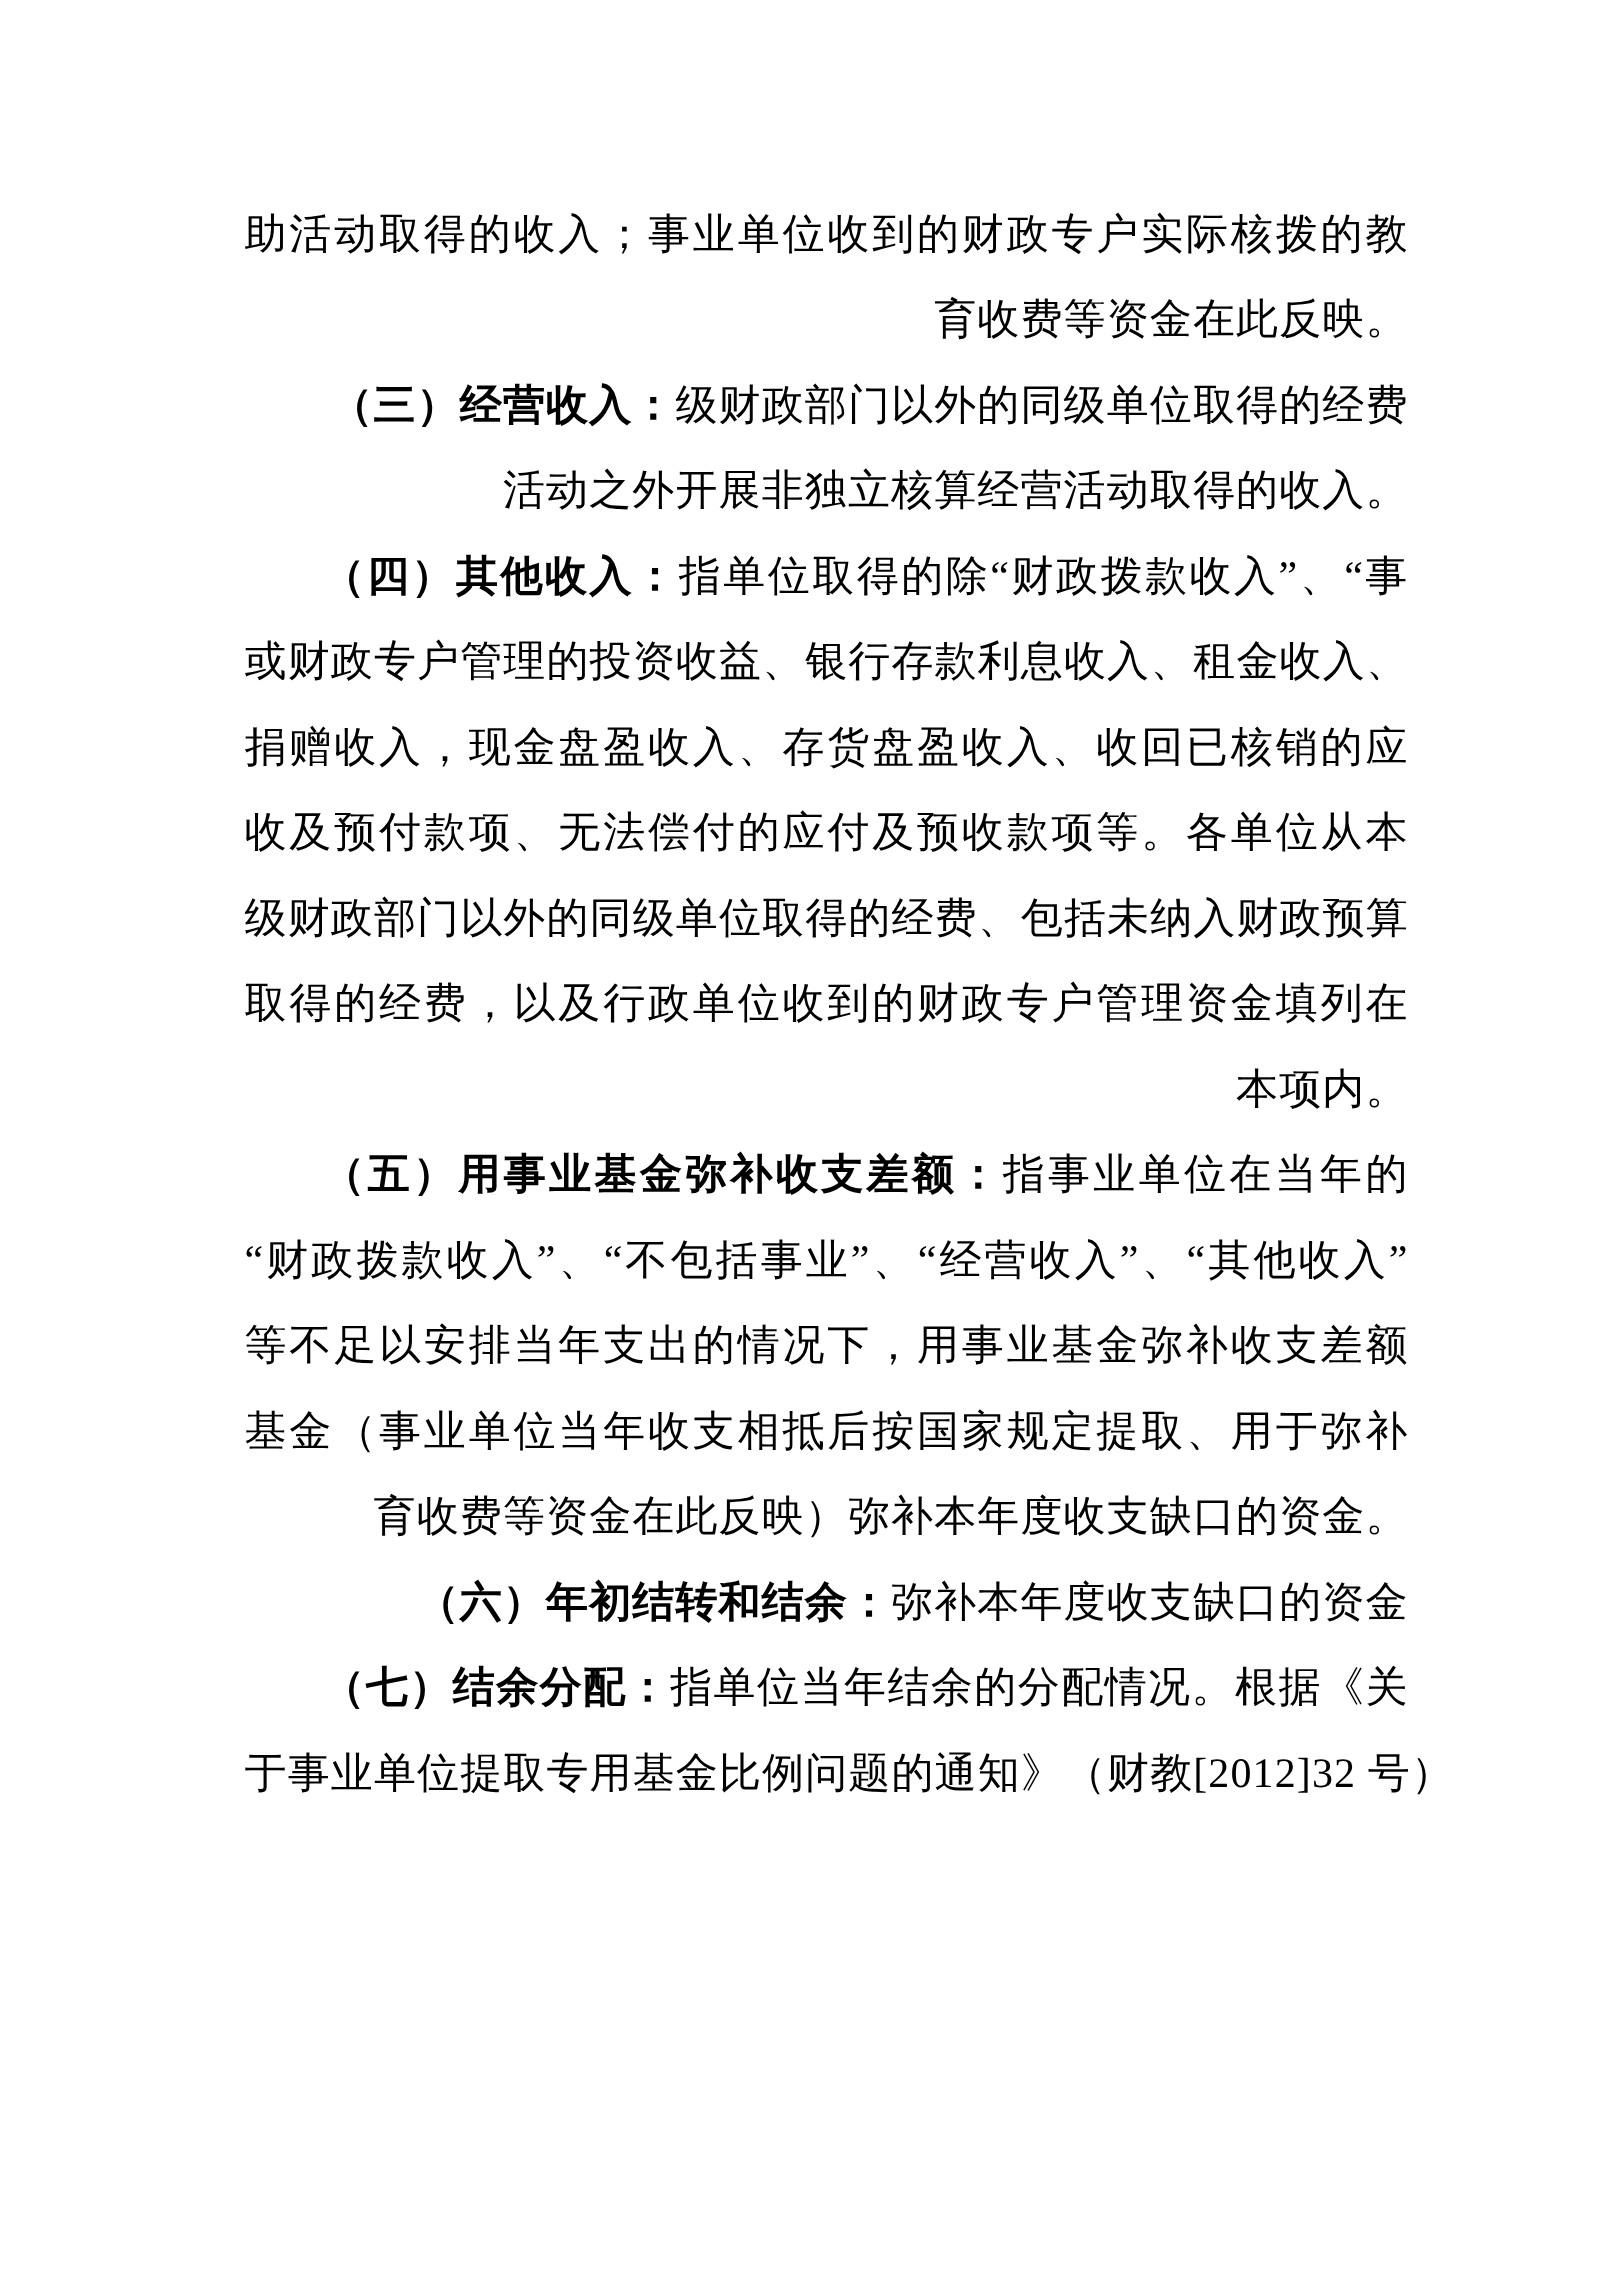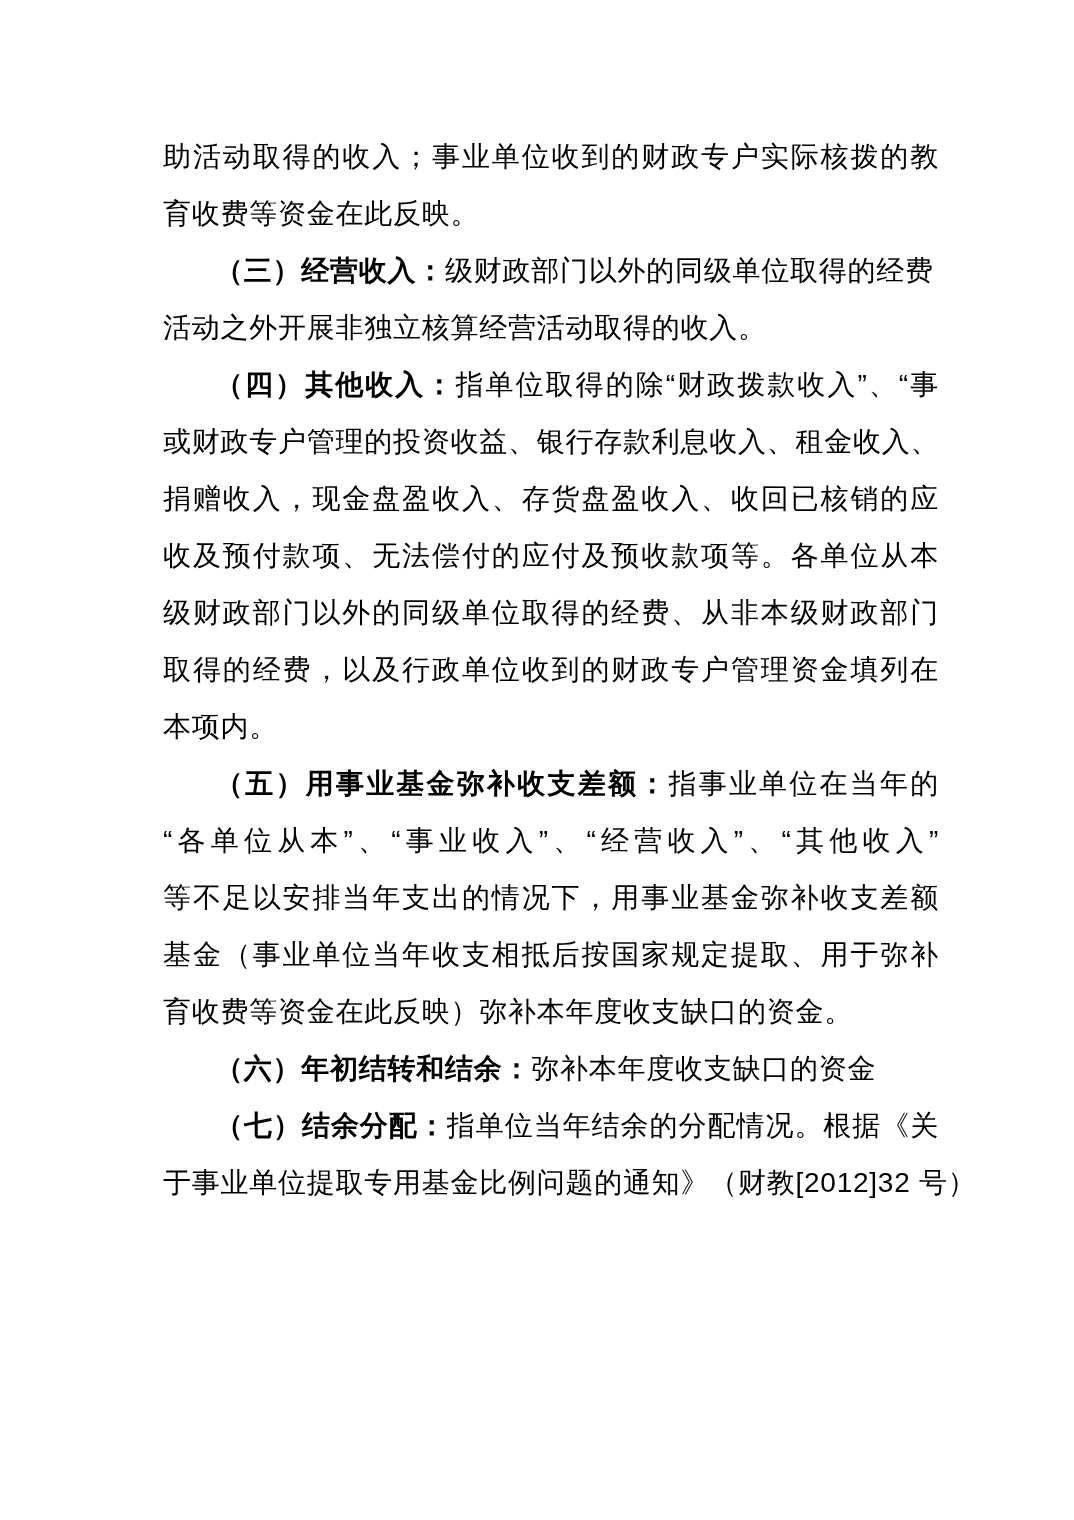--- a/index.html
+++ b/index.html
@@ -6,40 +6,40 @@
     margin: 0;
     padding: 0;
     background: #ffffff;
   }
   .page {
     position: relative;
     width: 1074px;
     height: 1520px;
     background: #ffffff;
     overflow: hidden;
-    font-family: Liberation Sans, sans-serif;
+    font-family: Liberation Serif, serif;
     color: #000000;
   }
   .doc {
     position: absolute;
     left: 163px;
     top: 128px;
     width: 776px;
   }
   .paragraph {
     margin: 0;
     padding: 0;
   }
   .line {
     height: 57px;
     line-height: 57px;
     font-size: 28px;
     letter-spacing: 0.75px;
     white-space: nowrap;
-    text-align: left;
+    text-align: right;
   }
   .line.justify {
     text-align: justify;
     text-align-last: justify;
     -moz-text-align-last: justify;
   }
   .line.indent {
     padding-left: 52px;
   }
   .seg {
@@ -60,27 +60,27 @@
       </div>
       <div class="paragraph">
         <div class="line indent"><span class="seg bold">（三）经营收入：</span><span class="seg">级财政部门以外的同级单位取得的经费</span></div>
         <div class="line"><span class="seg">活动之外开展非独立核算经营活动取得的收入。</span></div>
       </div>
       <div class="paragraph">
         <div class="line justify indent"><span class="seg bold">（四）其他收入：</span><span class="seg">指单位取得的除“财政拨款收入”、“事</span></div>
         <div class="line justify"><span class="seg">或财政专户管理的投资收益、银行存款利息收入、租金收入、</span></div>
         <div class="line justify"><span class="seg">捐赠收入，现金盘盈收入、存货盘盈收入、收回已核销的应</span></div>
         <div class="line justify"><span class="seg">收及预付款项、无法偿付的应付及预收款项等。各单位从本</span></div>
-        <div class="line justify"><span class="seg">级财政部门以外的同级单位取得的经费、从非本级财政部门</span></div>
+        <div class="line justify"><span class="seg">级财政部门以外的同级单位取得的经费、包括未纳入财政预算</span></div>
         <div class="line justify"><span class="seg">取得的经费，以及行政单位收到的财政专户管理资金填列在</span></div>
         <div class="line"><span class="seg">本项内。</span></div>
       </div>
       <div class="paragraph">
         <div class="line justify indent"><span class="seg bold">（五）用事业基金弥补收支差额：</span><span class="seg">指事业单位在当年的</span></div>
-        <div class="line justify"><span class="seg">“各单位从本”、“事业收入”、“经营收入”、“其他收入”</span></div>
+        <div class="line justify"><span class="seg">“财政拨款收入”、“不包括事业”、“经营收入”、“其他收入”</span></div>
         <div class="line justify"><span class="seg">等不足以安排当年支出的情况下，用事业基金弥补收支差额</span></div>
         <div class="line justify"><span class="seg">基金（事业单位当年收支相抵后按国家规定提取、用于弥补</span></div>
         <div class="line"><span class="seg">育收费等资金在此反映）弥补本年度收支缺口的资金。</span></div>
       </div>
       <div class="paragraph">
         <div class="line indent"><span class="seg bold">（六）年初结转和结余：</span><span class="seg">弥补本年度收支缺口的资金</span></div>
       </div>
       <div class="paragraph">
         <div class="line justify indent"><span class="seg bold">（七）结余分配：</span><span class="seg">指单位当年结余的分配情况。根据《关</span></div>
         <div class="line justify"><span class="seg">于事业单位提取专用基金比例问题的通知》（财教[2012]32 号）</span></div>

